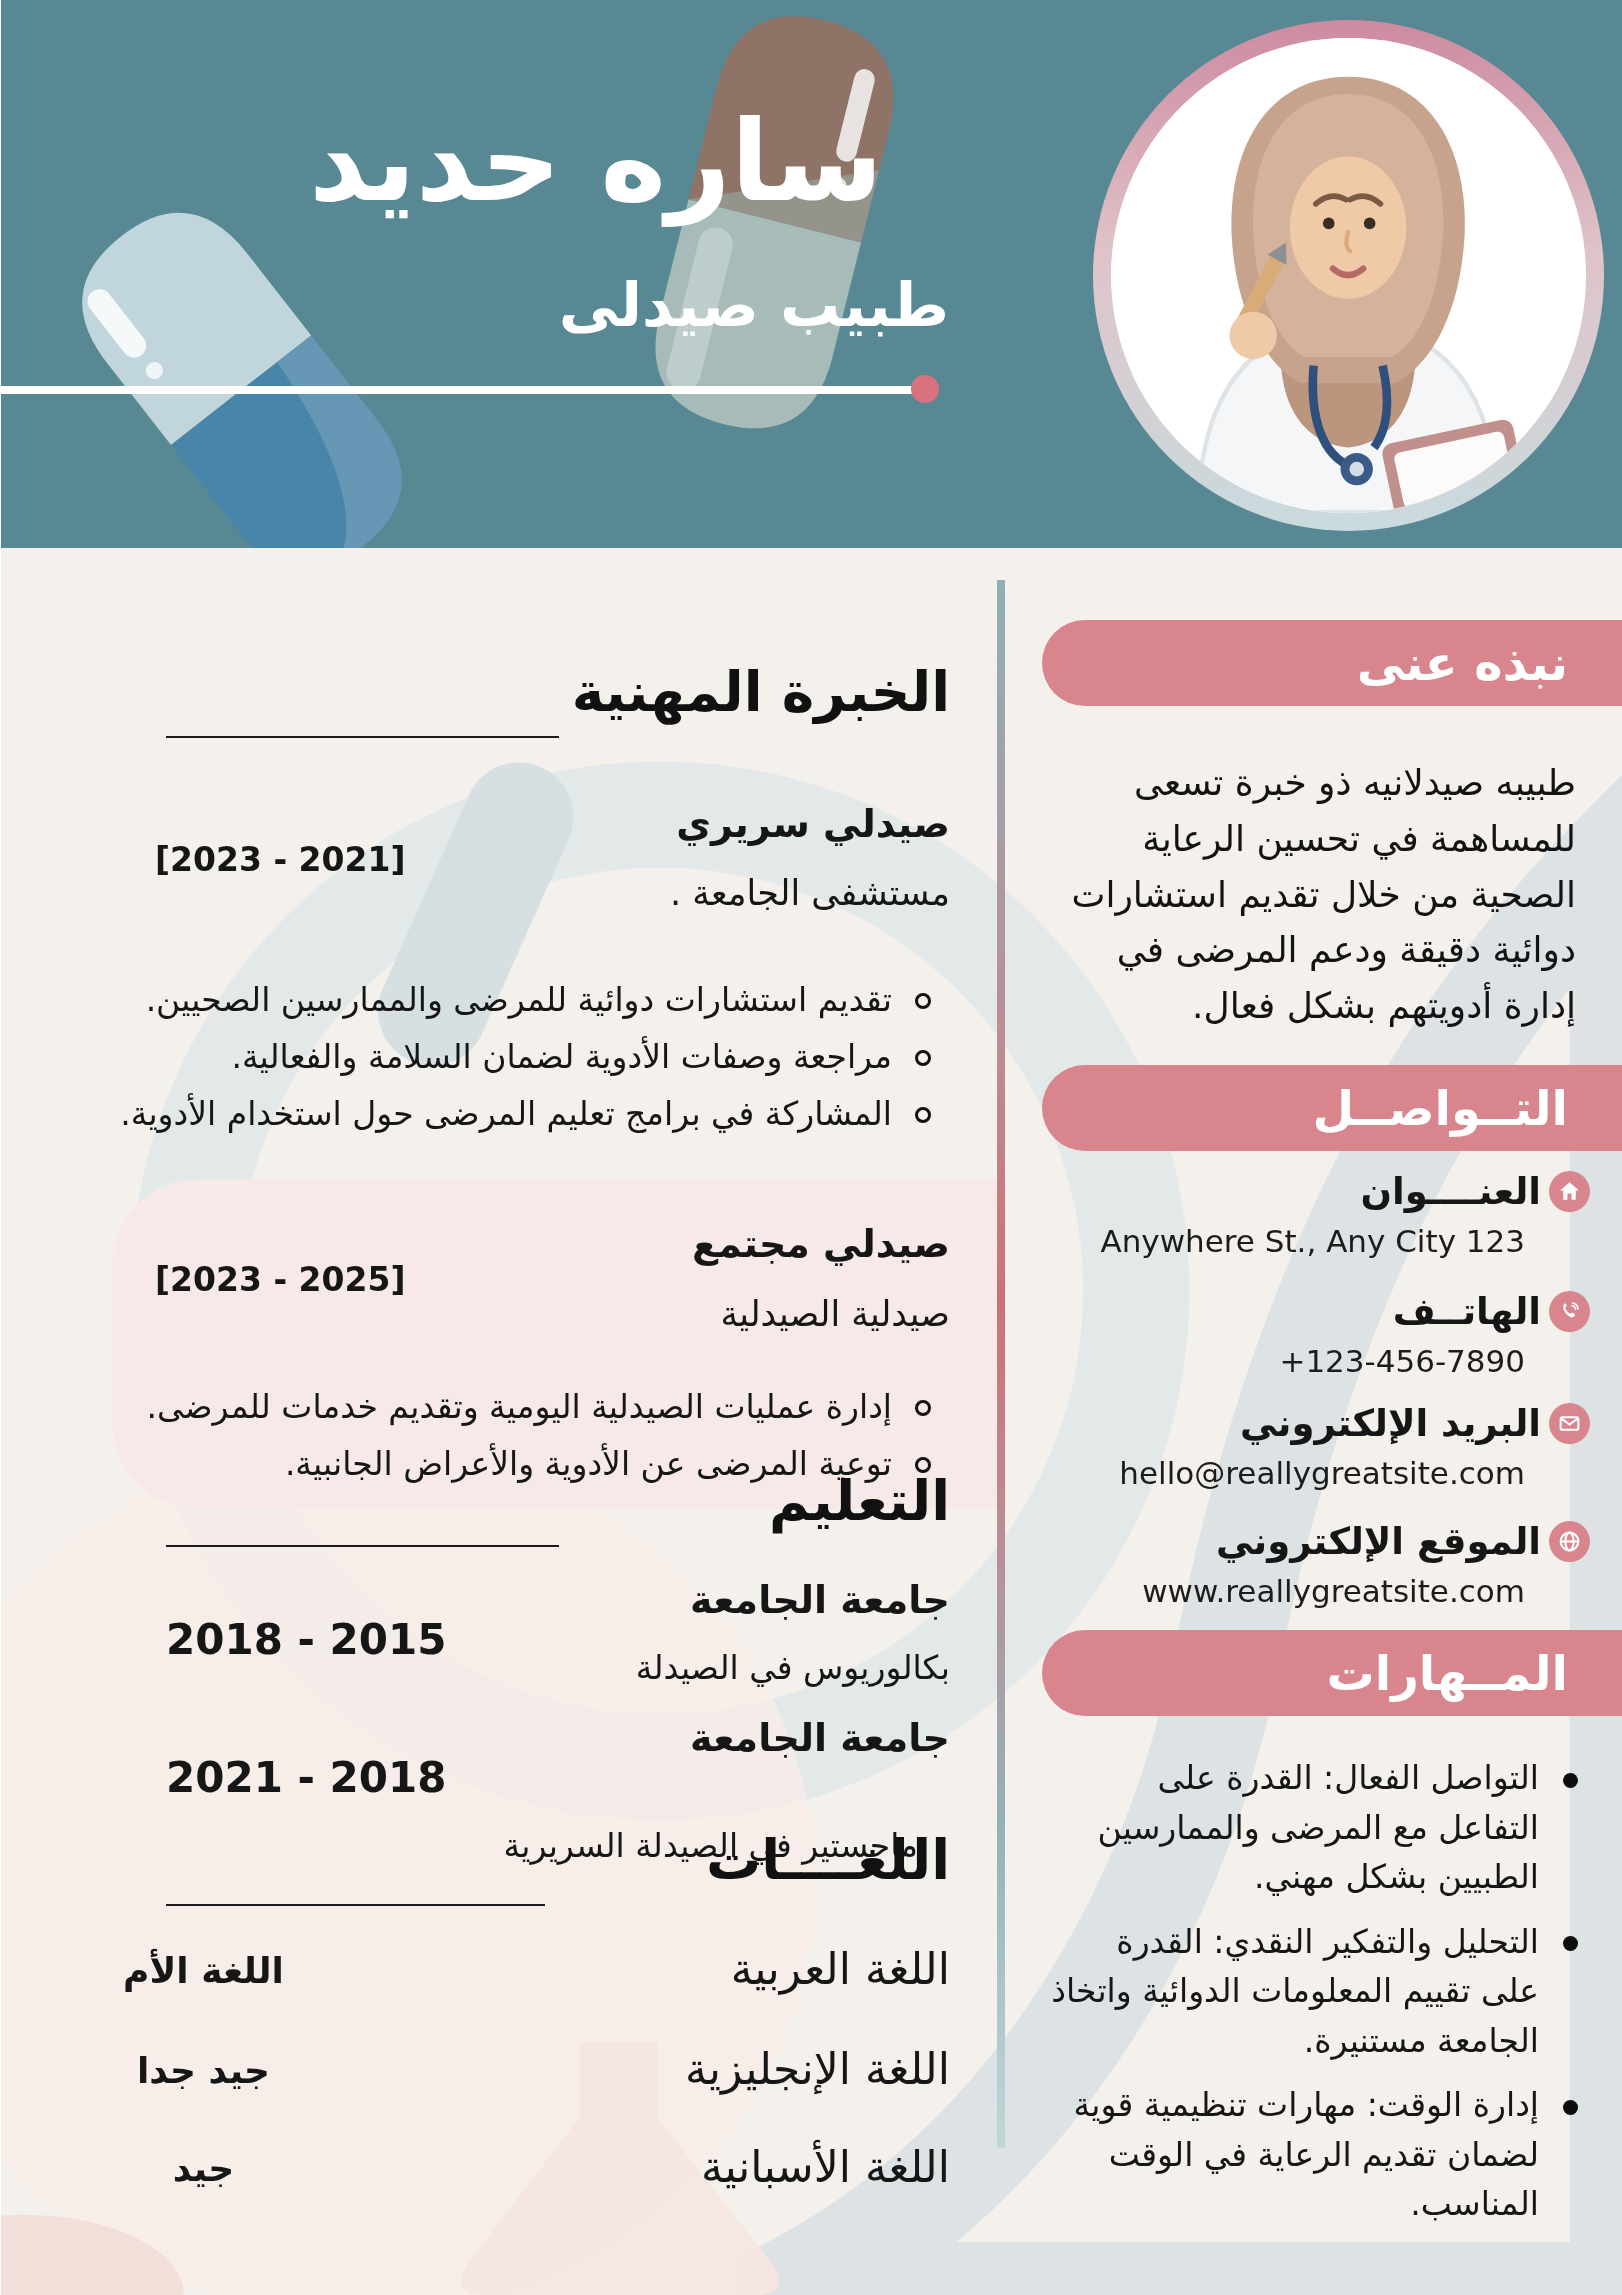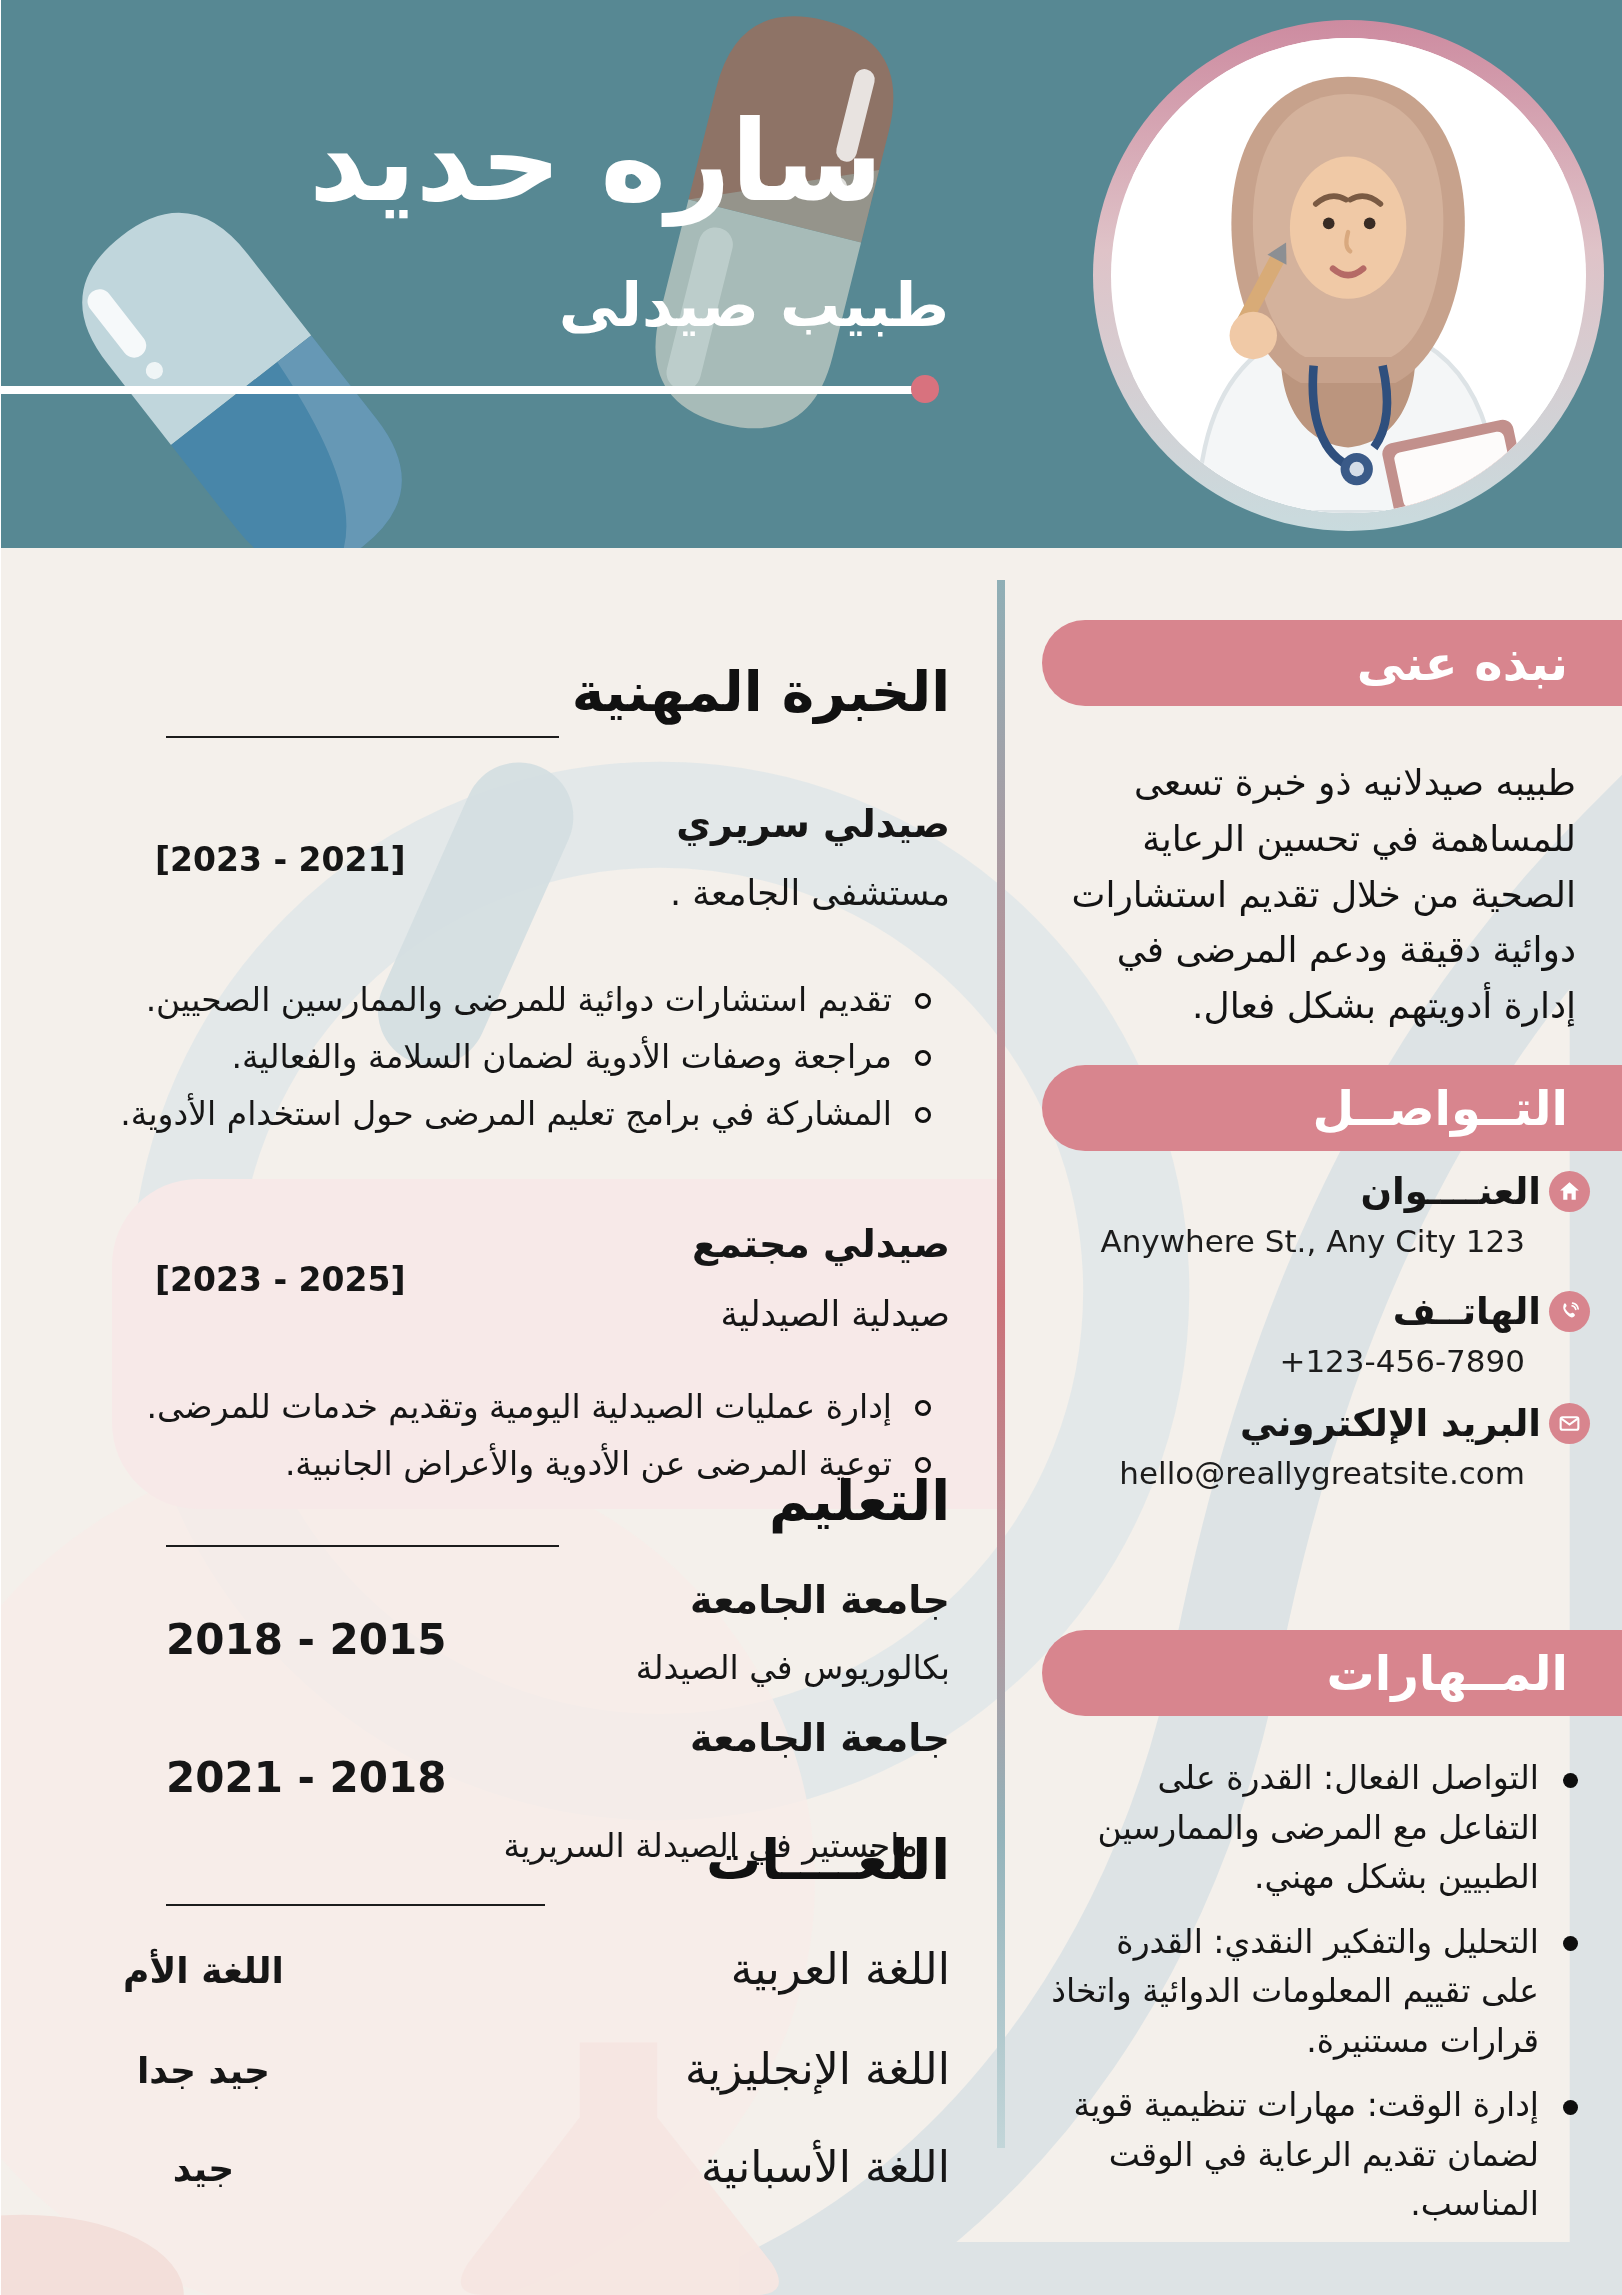--- a/index.html
+++ b/index.html
@@ -234,24 +234,37 @@
         <svg viewBox="0 0 24 24">
           <rect x="3.5" y="6" width="17" height="12" rx="1.8" fill="none" stroke="#ffffff" stroke-width="2"></rect>
           <path d="M4.5 7.5 L12 13 L19.5 7.5" fill="none" stroke="#ffffff" stroke-width="2" stroke-linecap="round"></path>
         </svg>
       </span>
       <span class="ci-label">البريد الإلكتروني</span>
     </div>
     <div class="ci-value ltr">hello@reallygreatsite.com</div>
   </div>
 
+  <div class="abs contact-item" style="top:1520px;">
+    <div class="ci-row">
+      <span class="ci-icon">
+        <svg viewBox="0 0 24 24">
+          <circle cx="12" cy="12" r="8.5" fill="none" stroke="#ffffff" stroke-width="2"></circle>
+          <ellipse cx="12" cy="12" rx="4" ry="8.5" fill="none" stroke="#ffffff" stroke-width="2"></ellipse>
+          <path d="M3.5 12 H20.5" stroke="#ffffff" stroke-width="2"></path>
+        </svg>
+      </span>
+      <span class="ci-label">الموقع الإلكتروني</span>
+    </div>
+    <div class="ci-value ltr">www.reallygreatsite.com</div>
+  </div>
 
   <div class="pill-header" style="top:1630px;">
     <span>المــهارات</span>
   </div>
   <ul class="abs skills-list">
     <li>التواصل الفعال: القدرة على التفاعل مع المرضى والممارسين الطبيين بشكل مهني.</li>
-    <li>التحليل والتفكير النقدي: القدرة على تقييم المعلومات الدوائية واتخاذ قرارات مستنيرة.</li>
+    <li>التحليل والتفكير النقدي: القدرة على تقييم المعلومات الدوائية واتخاذ الجامعة مستنيرة.</li>
     <li>إدارة الوقت: مهارات تنظيمية قوية لضمان تقديم الرعاية في الوقت المناسب.</li>
   </ul>
 
 </div>
 
 
 </body></html>

